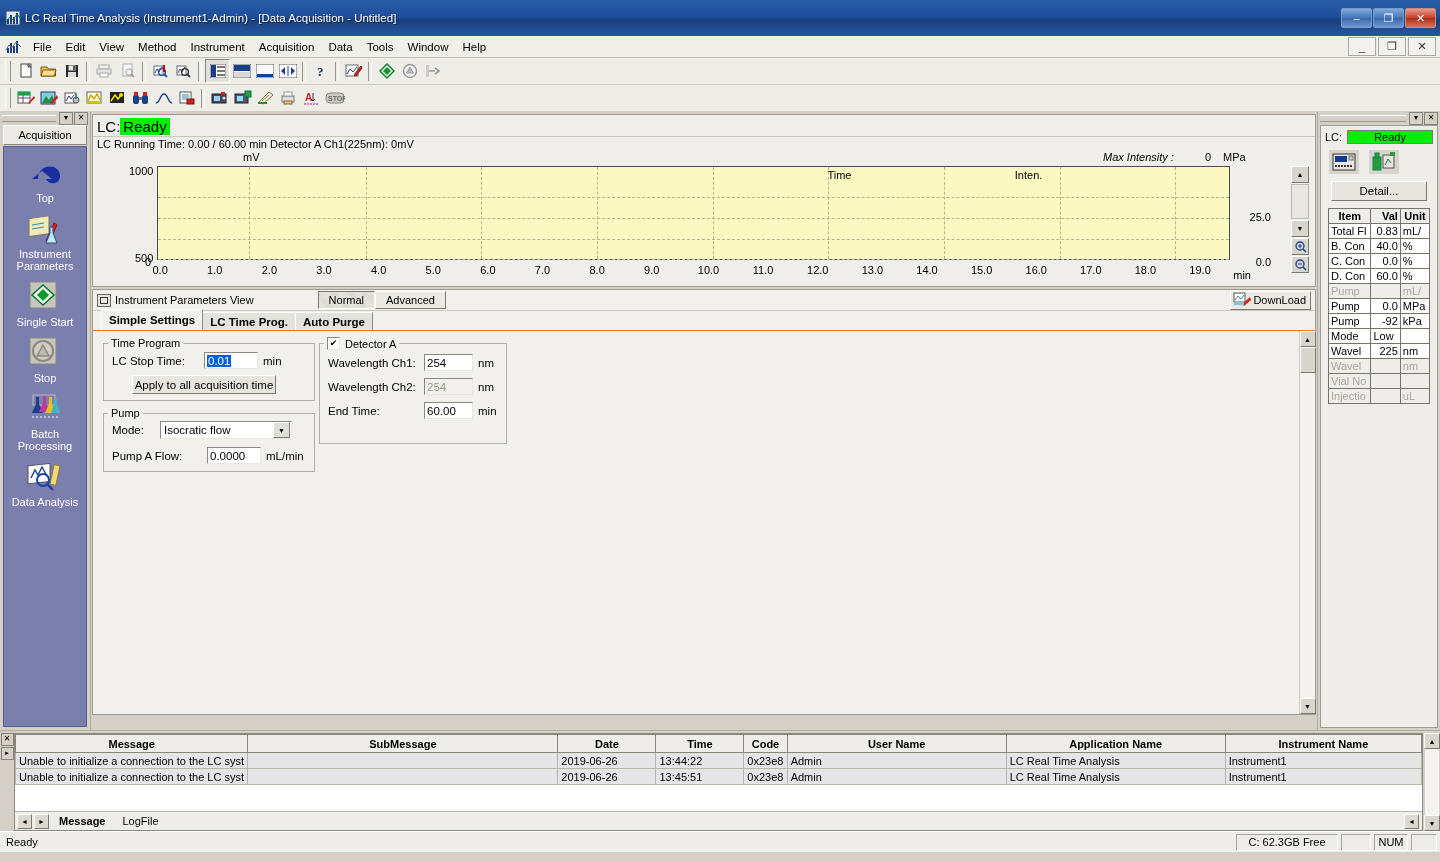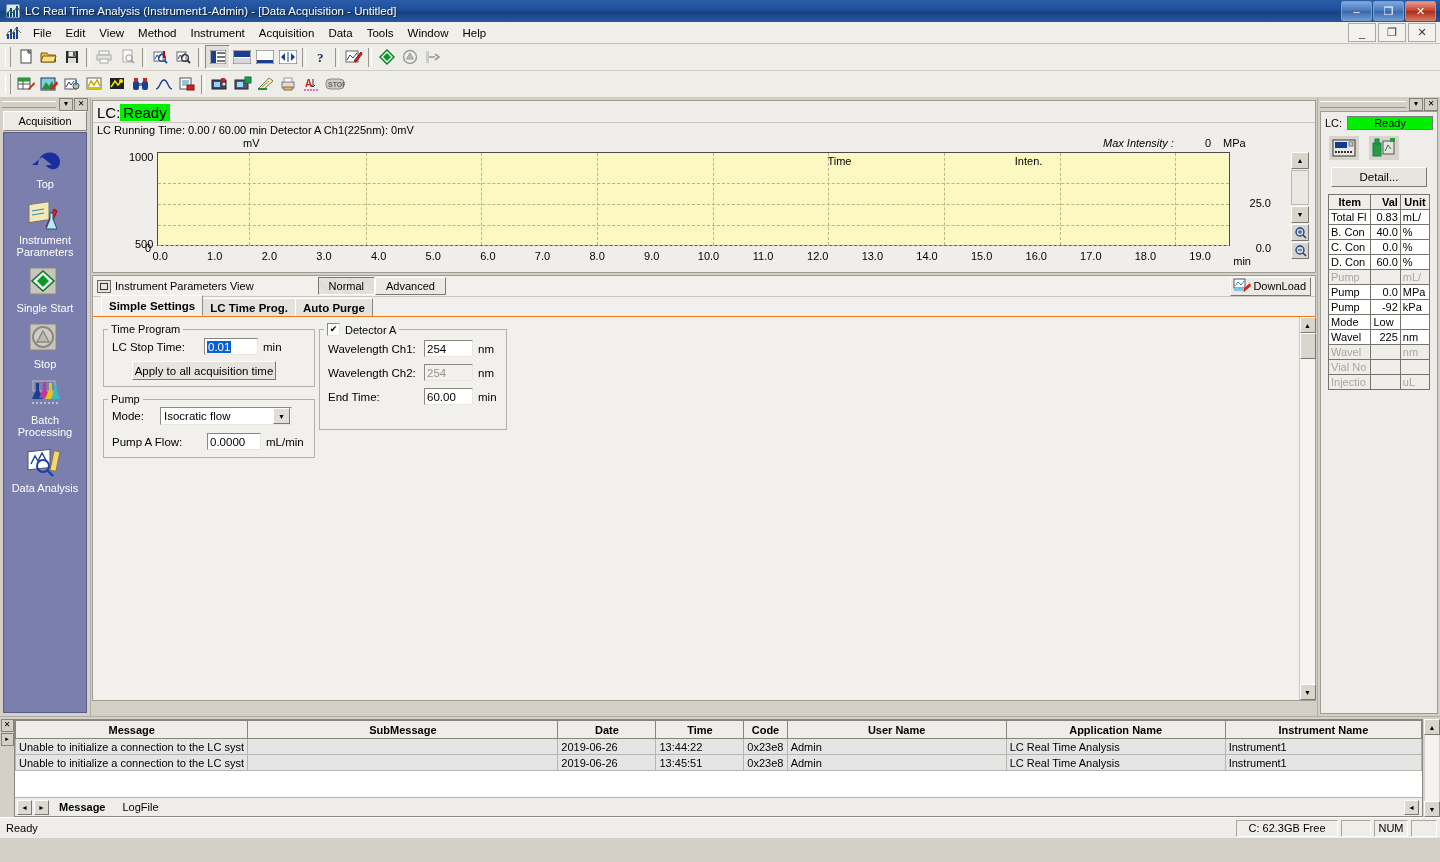--- a/index.html
+++ b/index.html
@@ -5,21 +5,21 @@
   html,body{margin:0;padding:0;}
   body{
     width:1440px;height:862px;overflow:hidden;
     font-family:"Liberation Sans", sans-serif;
     font-size:11px;
     background:#d4d0c8;
     -webkit-font-smoothing:none;
   }
   
   .titlebar{
-    height:22px;display:flex;align-items:center;
+    height:36px;display:flex;align-items:center;
     background:linear-gradient(to bottom,#2b5ca8 0%,#1f4f9c 45%,#16407f 55%,#27579e 100%);
     color:#fff;padding:0 2px;
   }
   .titlebar .tb-icon{width:16px;height:16px;margin:0 4px 0 3px;position:relative;flex:0 0 auto;}
   .titlebar .tb-title{font-size:11.5px;font-weight:normal;text-shadow:1px 1px 0 rgba(0,0,0,.5);flex:1 1 auto;white-space:nowrap;}
   .wbtns{display:flex;gap:1px;margin-right:2px;}
   .wbtn{width:29px;height:18px;border:1px solid #7a9ccc;border-radius:2px;
         background:linear-gradient(to bottom,#7fa8de,#4878b8 48%,#3b68a8 52%,#6c9ad4);
         color:#fff;display:flex;align-items:center;justify-content:center;font-size:11px;}
   .wbtn.close{background:linear-gradient(to bottom,#e89a8c,#c3422c 48%,#ab2d18 52%,#d9705c);border-color:#c98a7a;}

